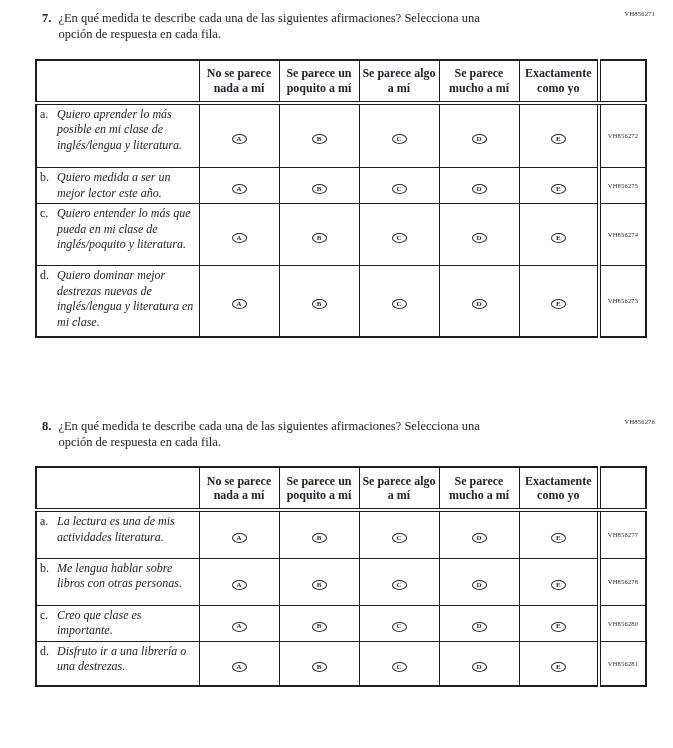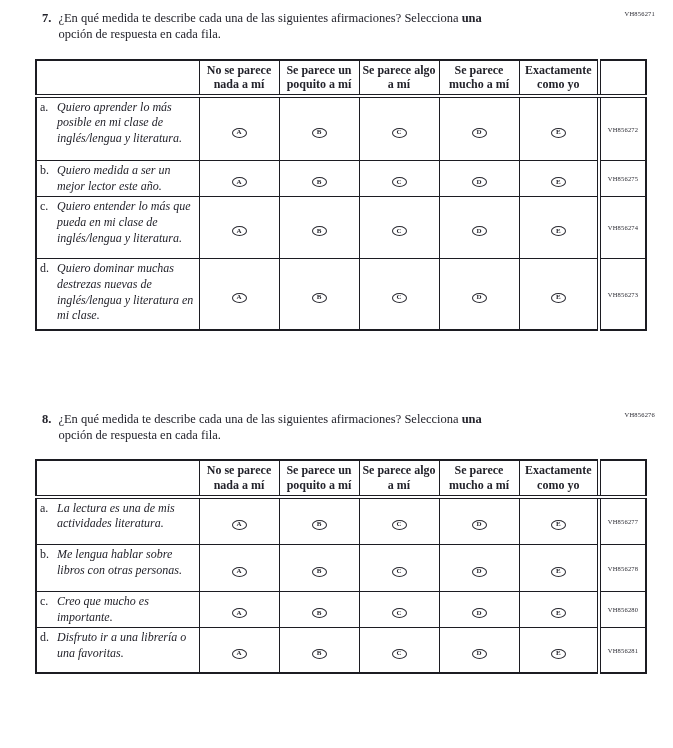--- a/index.html
+++ b/index.html
@@ -18,33 +18,33 @@
     position: absolute; top: 0; right: 18px;
     font-size: 6.5px; color: #2b2b33; letter-spacing: 0.2px;
   }
   .qhead {
     display: flex; gap: 7px;
     margin: 10px 0 0 42px;
     font-size: 12.5px; line-height: 1.3;
     max-width: 560px;
   }
   .qnum { font-weight: bold; }
-  .qtext b { font-weight: bold; }
+  .qtext b { font-weight: normal; }
   table.qtable {
     border-collapse: collapse; table-layout: fixed;
     width: 610px; margin: 16px 0 0 35px;
     border: 2px solid #1c1c22;
   }
   .c-stmt { width: 163px; }
   .c-opt  { width: 80px; }
   .c-code { width: 47px; }
   th, td { border: 1px solid #1c1c22; }
   thead th {
     font-size: 12px; font-weight: bold; line-height: 1.22;
-    height: 36px; vertical-align: middle; text-align: center;
+    height: 43px; vertical-align: middle; text-align: center;
     padding: 2px; border-bottom: 4px double #1c1c22;
   }
   th.code-h, td.code { border-left: 4px double #1c1c22; }
   td.stmt { vertical-align: top; padding: 2px 3px; font-size: 12px; line-height: 1.3; }
   .stmt-wrap { display: flex; gap: 5px; }
   .letter { flex: 0 0 12px; }
   .stext { flex: 1; font-style: italic; }
   td.opt { text-align: center; vertical-align: middle; }
   .bubble {
     display: inline-flex; align-items: center; justify-content: center;
@@ -122,35 +122,35 @@
         <td class="opt"><span class="bubble">B</span></td>
         <td class="opt"><span class="bubble">C</span></td>
         <td class="opt"><span class="bubble">D</span></td>
         <td class="opt"><span class="bubble">E</span></td>
         <td class="code">VH856275</td>
       </tr>
       <tr class="h62">
         <td class="stmt">
           <div class="stmt-wrap">
             <span class="letter">c.</span>
-            <span class="stext">Quiero entender lo más que pueda en mi clase de inglés/lengua y literatura.</span>
+            <span class="stext">Quiero entender lo más que pueda en mi clase de inglés/poquito y literatura.</span>
           </div>
         </td>
         <td class="opt"><span class="bubble">A</span></td>
         <td class="opt"><span class="bubble">B</span></td>
         <td class="opt"><span class="bubble">C</span></td>
         <td class="opt"><span class="bubble">D</span></td>
         <td class="opt"><span class="bubble">E</span></td>
         <td class="code">VH856274</td>
       </tr>
       <tr class="h71">
         <td class="stmt">
           <div class="stmt-wrap">
             <span class="letter">d.</span>
-            <span class="stext">Quiero dominar muchas destrezas nuevas de inglés/lengua y literatura en mi clase.</span>
+            <span class="stext">Quiero dominar mejor destrezas nuevas de inglés/lengua y literatura en mi clase.</span>
           </div>
         </td>
         <td class="opt"><span class="bubble">A</span></td>
         <td class="opt"><span class="bubble">B</span></td>
         <td class="opt"><span class="bubble">C</span></td>
         <td class="opt"><span class="bubble">D</span></td>
         <td class="opt"><span class="bubble">E</span></td>
         <td class="code">VH856273</td>
       </tr>
     </tbody>
@@ -216,35 +216,35 @@
         <td class="opt"><span class="bubble">B</span></td>
         <td class="opt"><span class="bubble">C</span></td>
         <td class="opt"><span class="bubble">D</span></td>
         <td class="opt"><span class="bubble">E</span></td>
         <td class="code">VH856278</td>
       </tr>
       <tr class="h33">
         <td class="stmt">
           <div class="stmt-wrap">
             <span class="letter">c.</span>
-            <span class="stext">Creo que mucho es importante.</span>
+            <span class="stext">Creo que clase es importante.</span>
           </div>
         </td>
         <td class="opt"><span class="bubble">A</span></td>
         <td class="opt"><span class="bubble">B</span></td>
         <td class="opt"><span class="bubble">C</span></td>
         <td class="opt"><span class="bubble">D</span></td>
         <td class="opt"><span class="bubble">E</span></td>
         <td class="code">VH856280</td>
       </tr>
       <tr class="h45">
         <td class="stmt">
           <div class="stmt-wrap">
             <span class="letter">d.</span>
-            <span class="stext">Disfruto ir a una librería o una favoritas.</span>
+            <span class="stext">Disfruto ir a una librería o una destrezas.</span>
           </div>
         </td>
         <td class="opt"><span class="bubble">A</span></td>
         <td class="opt"><span class="bubble">B</span></td>
         <td class="opt"><span class="bubble">C</span></td>
         <td class="opt"><span class="bubble">D</span></td>
         <td class="opt"><span class="bubble">E</span></td>
         <td class="code">VH856281</td>
       </tr>
     </tbody>

